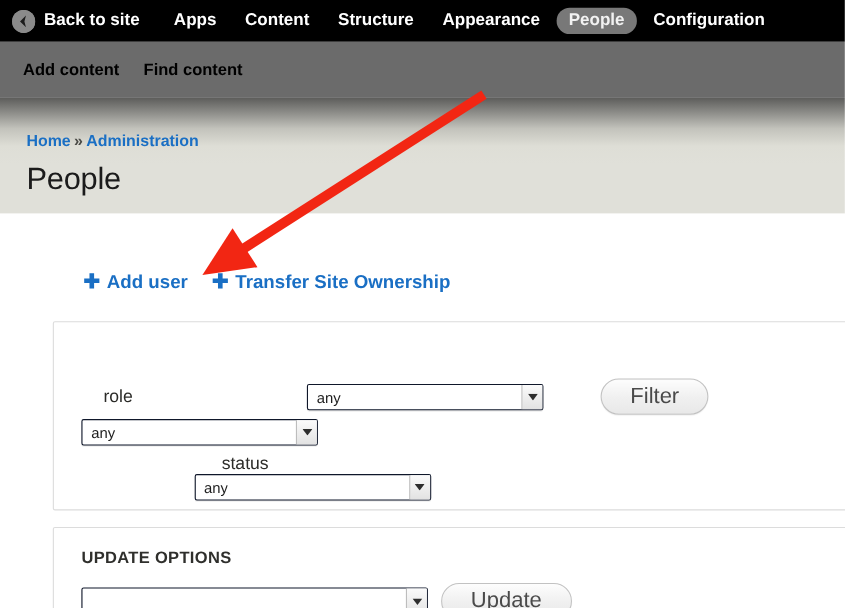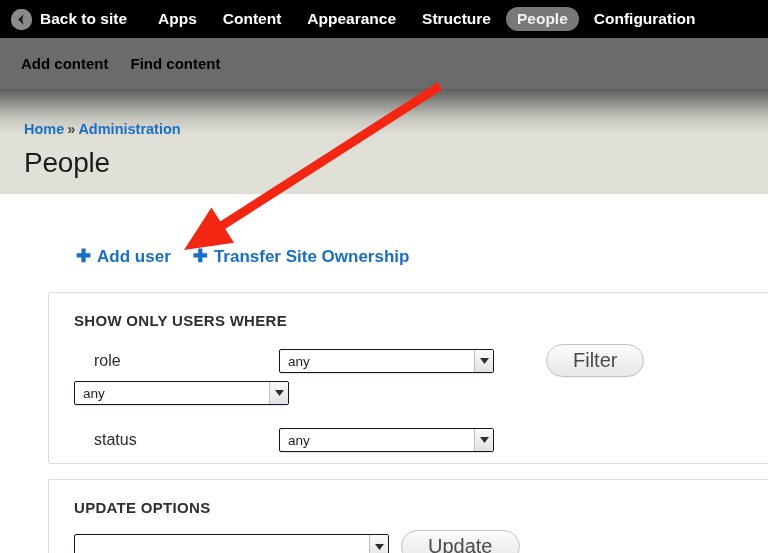--- a/index.html
+++ b/index.html
@@ -113,21 +113,21 @@
   }
 
   
   .filter-row {
     position: absolute; left: 25px;
     display: flex; align-items: center;
     width: 420px;
   }
   .filter-row.r0 { top: 56px; }
   .filter-row.r1 { top: 88px; }
-  .filter-row.r2 { top: 135px; }
+  .filter-row.r2 { top: 120px; flex-direction: column; }
   .filter-label {
     width: 185px; font-size: 16px; color: #2b2b28;
     white-space: nowrap;
     margin-left: 20px;
   }
 
   
   .sel {
     position: relative;
     width: 215px; height: 24px;
@@ -191,22 +191,22 @@
       <svg width="21" height="21" viewBox="0 0 21 21">
         <circle cx="10.5" cy="10.5" r="10.5" fill="#8a8a8a"></circle>
         <path d="M12.6 5.2 L7.2 10.5 L12.6 15.8 L11.2 10.5 Z" fill="#1c1c1c"></path>
       </svg>
     </span>
     <span class="toolbar-back-label">Back to site</span>
   </div>
   <div class="toolbar-menu">
     <div class="toolbar-item">Apps</div>
     <div class="toolbar-item">Content</div>
+    <div class="toolbar-item">Structure</div>
     <div class="toolbar-item">Appearance</div>
-    <div class="toolbar-item">Structure</div>
     <div class="toolbar-item active">People</div>
     <div class="toolbar-item">Configuration</div>
   </div>
 </div>
 
 <div class="subnav">
   <div class="subnav-item">Add content</div>
   <div class="subnav-item">Find content</div>
 </div>
 
@@ -223,21 +223,20 @@
     <span class="plus-icon">✚</span>
     <span>Add user</span>
   </div>
   <div class="action-link">
     <span class="plus-icon">✚</span>
     <span>Transfer Site Ownership</span>
   </div>
 </div>
 
 <div class="panel" id="filter-panel">
-  <h2 class="panel-heading">SHOW ONLY USERS WHERE</h2>
 
   <div class="filter-row r0">
     <span class="filter-label">role</span>
     <div class="sel">
       <span class="sel-value">any</span>
       <span class="sel-arrow">
         <svg width="9" height="6" viewBox="0 0 9 6">
             <path d="M0 0 L9 0 L4.5 6 Z" fill="#2e2e2e"></path>
           </svg>
       </span>

